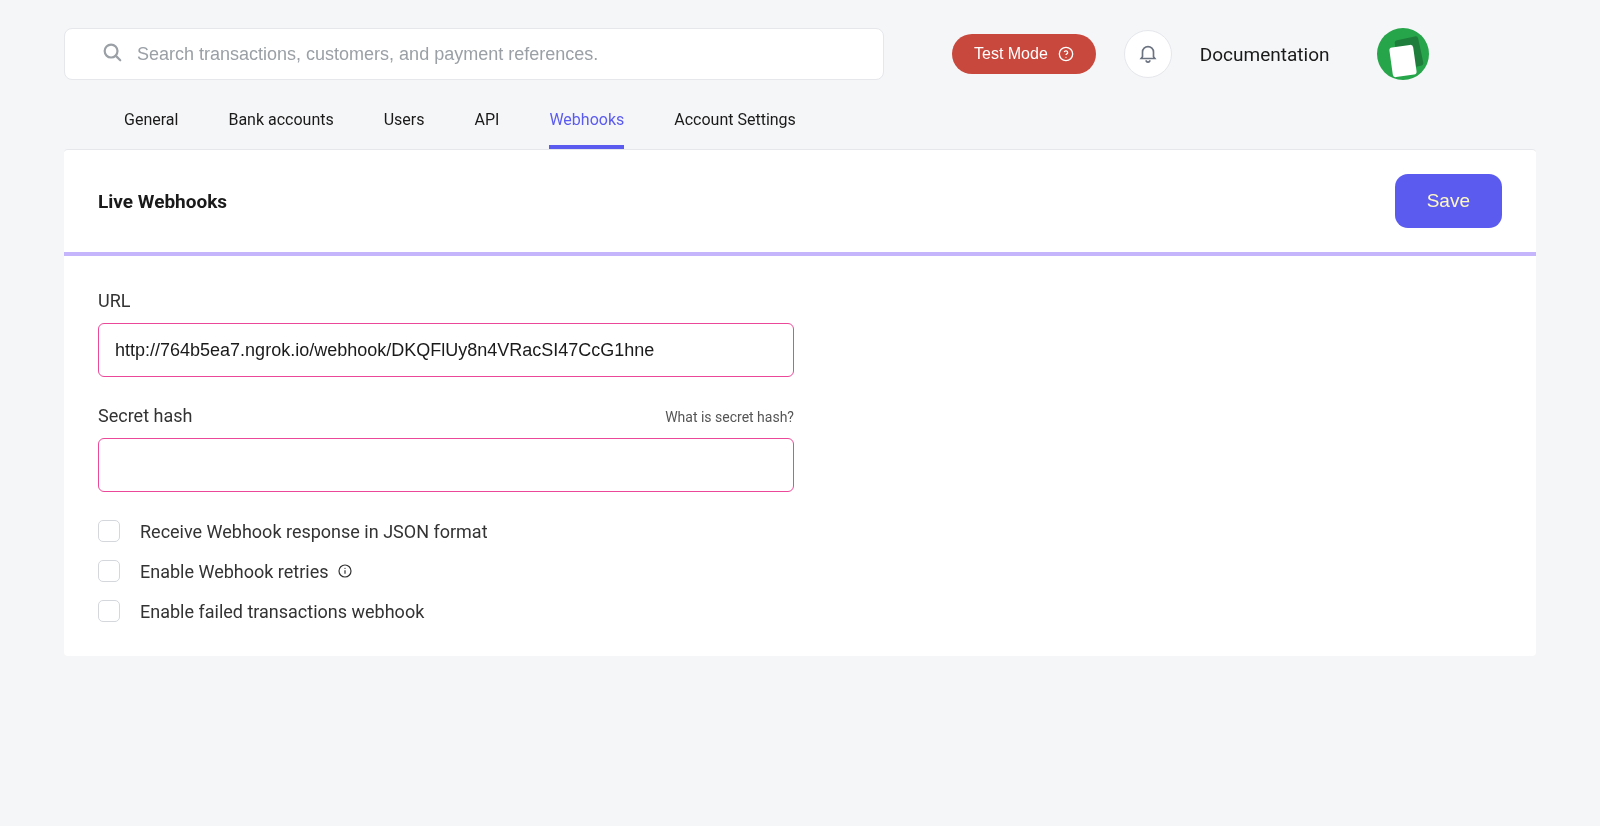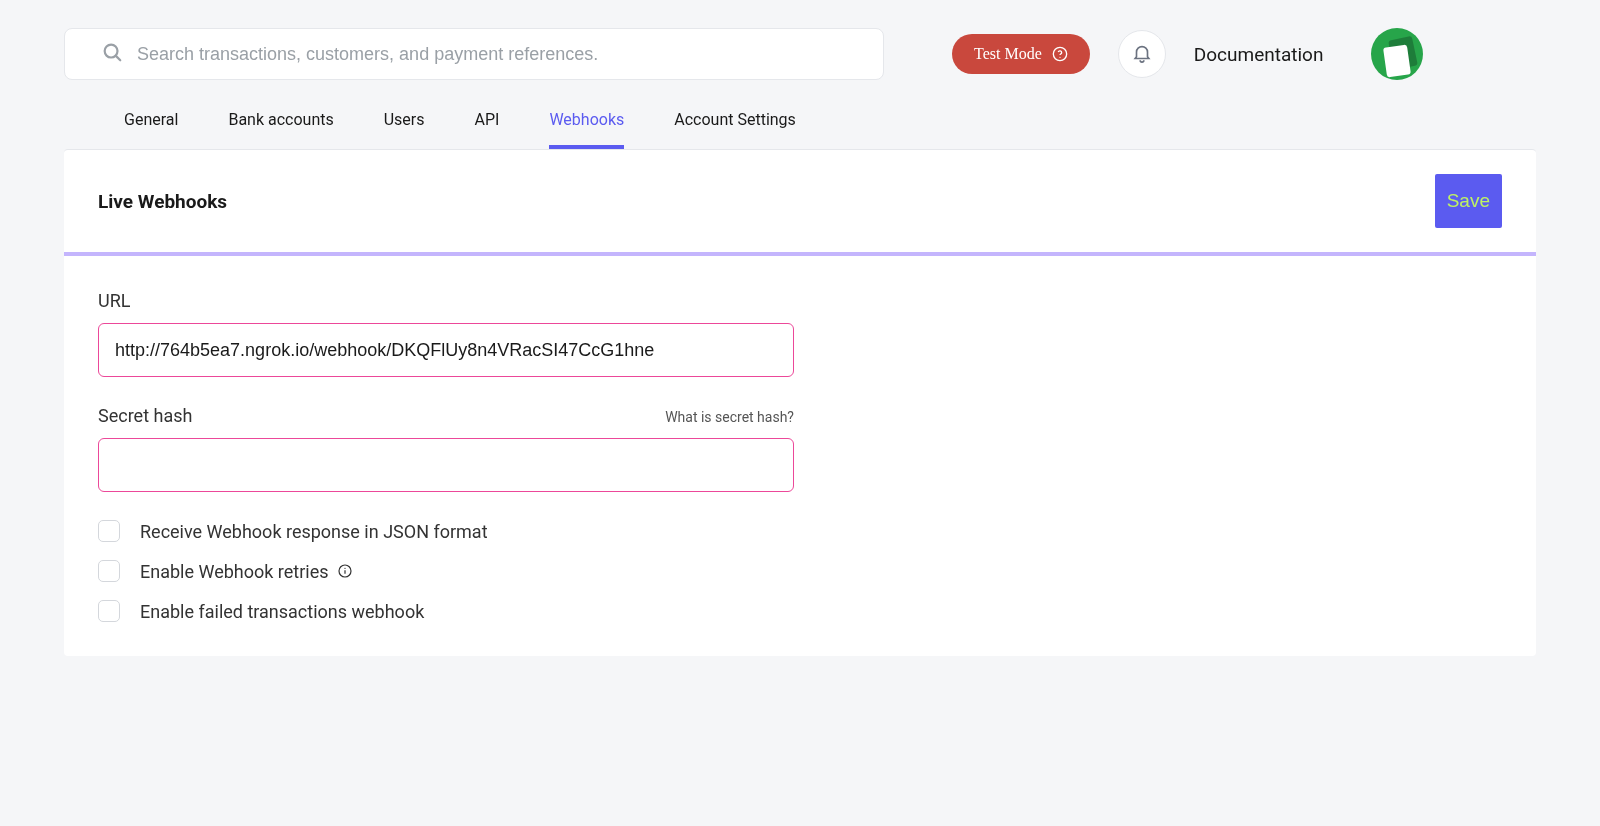--- a/index.html
+++ b/index.html
@@ -57,21 +57,20 @@
       background: #c9483d;
       color: #fff;
       border: none;
       border-radius: 999px;
       height: 40px;
       padding: 0 22px;
       font-size: 16px;
       font-weight: 500;
       cursor: pointer;
       margin-left: 40px;
-      font-family: Liberation Serif, serif;
     }
     .test-mode .qmark-icon {
       display: inline-flex;
     }
     .bell-btn {
       width: 48px;
       height: 48px;
       border-radius: 50%;
       border: 1px solid #e5e7eb;
       background: #fff;
@@ -151,25 +150,25 @@
       padding: 24px 34px;
       border-bottom: 4px solid #c4b5fd;
     }
     .panel-title {
       font-size: 19px;
       font-weight: 700;
       color: #1a1a1a;
     }
     .save-btn {
       background: #5b5bf0;
-      color: #bef264;
+      color: #fef9c3;
       border: none;
-      border-radius: 2px;
+      border-radius: 13px;
       height: 54px;
-      padding: 0 12px;
+      padding: 0 32px;
       font-size: 19px;
       font-weight: 500;
       cursor: pointer;
     }
 
     .panel-body {
       padding: 34px;
     }
     .form-col {
       max-width: 696px;

